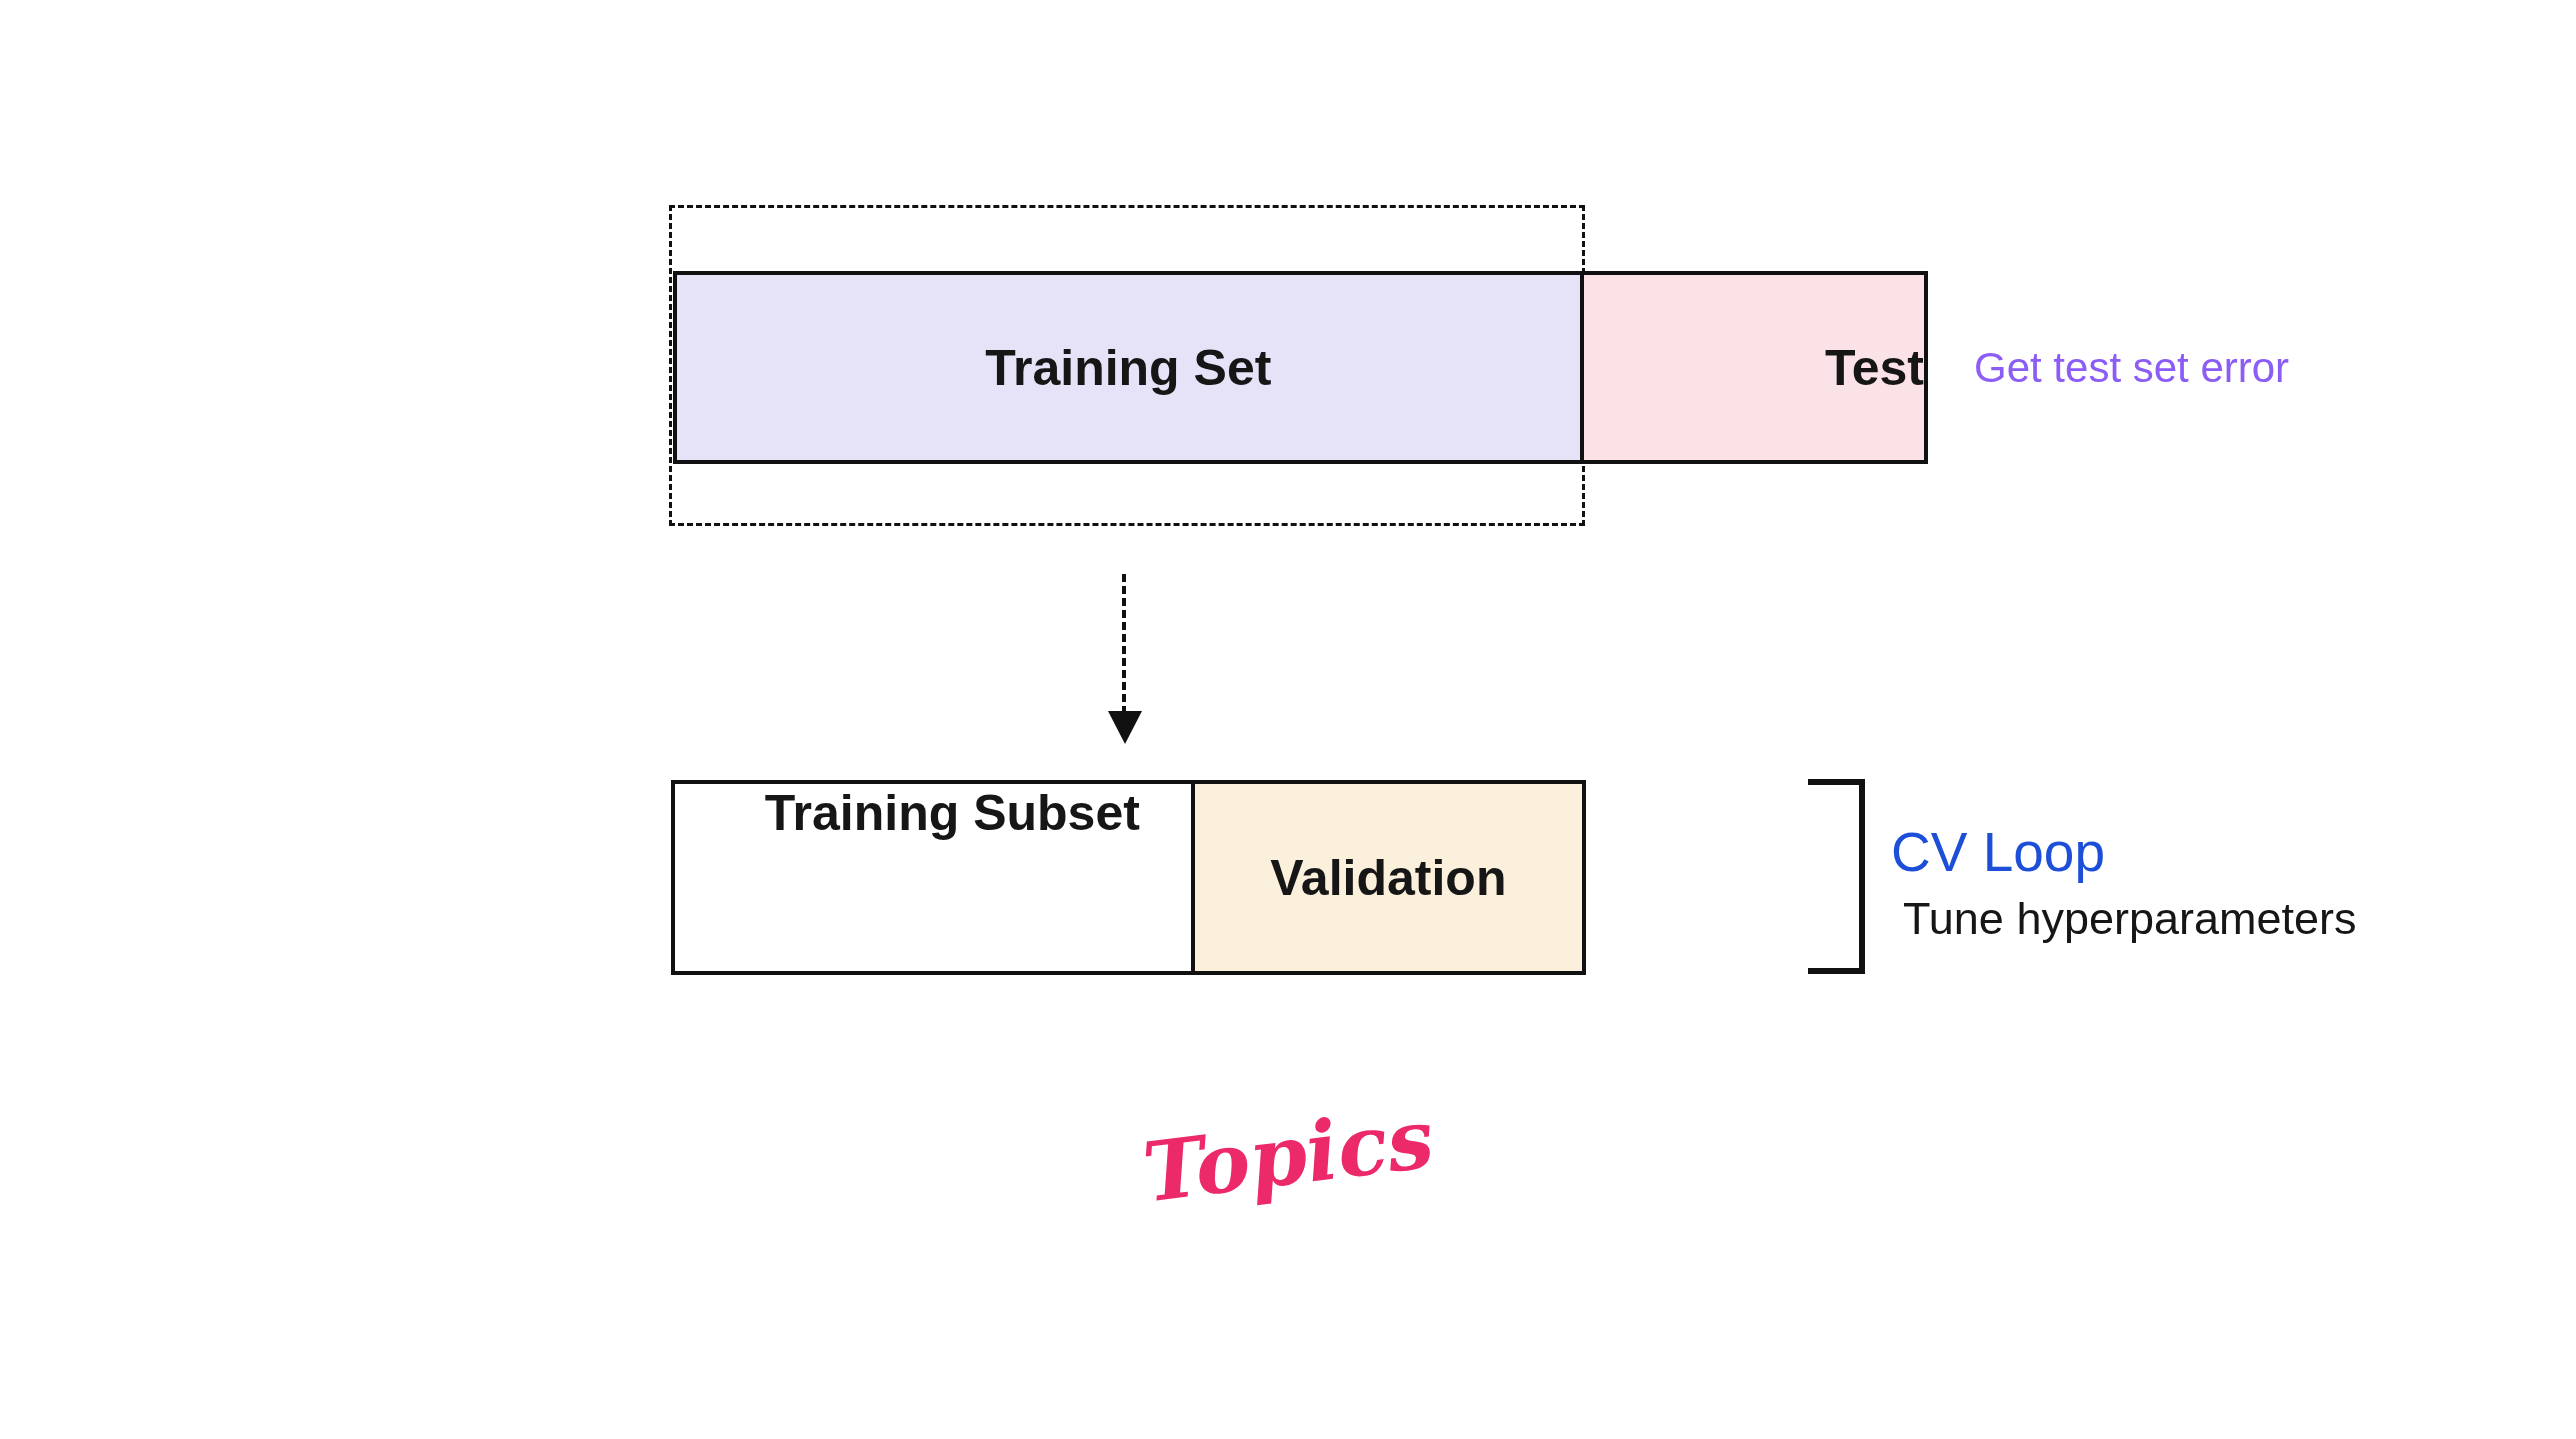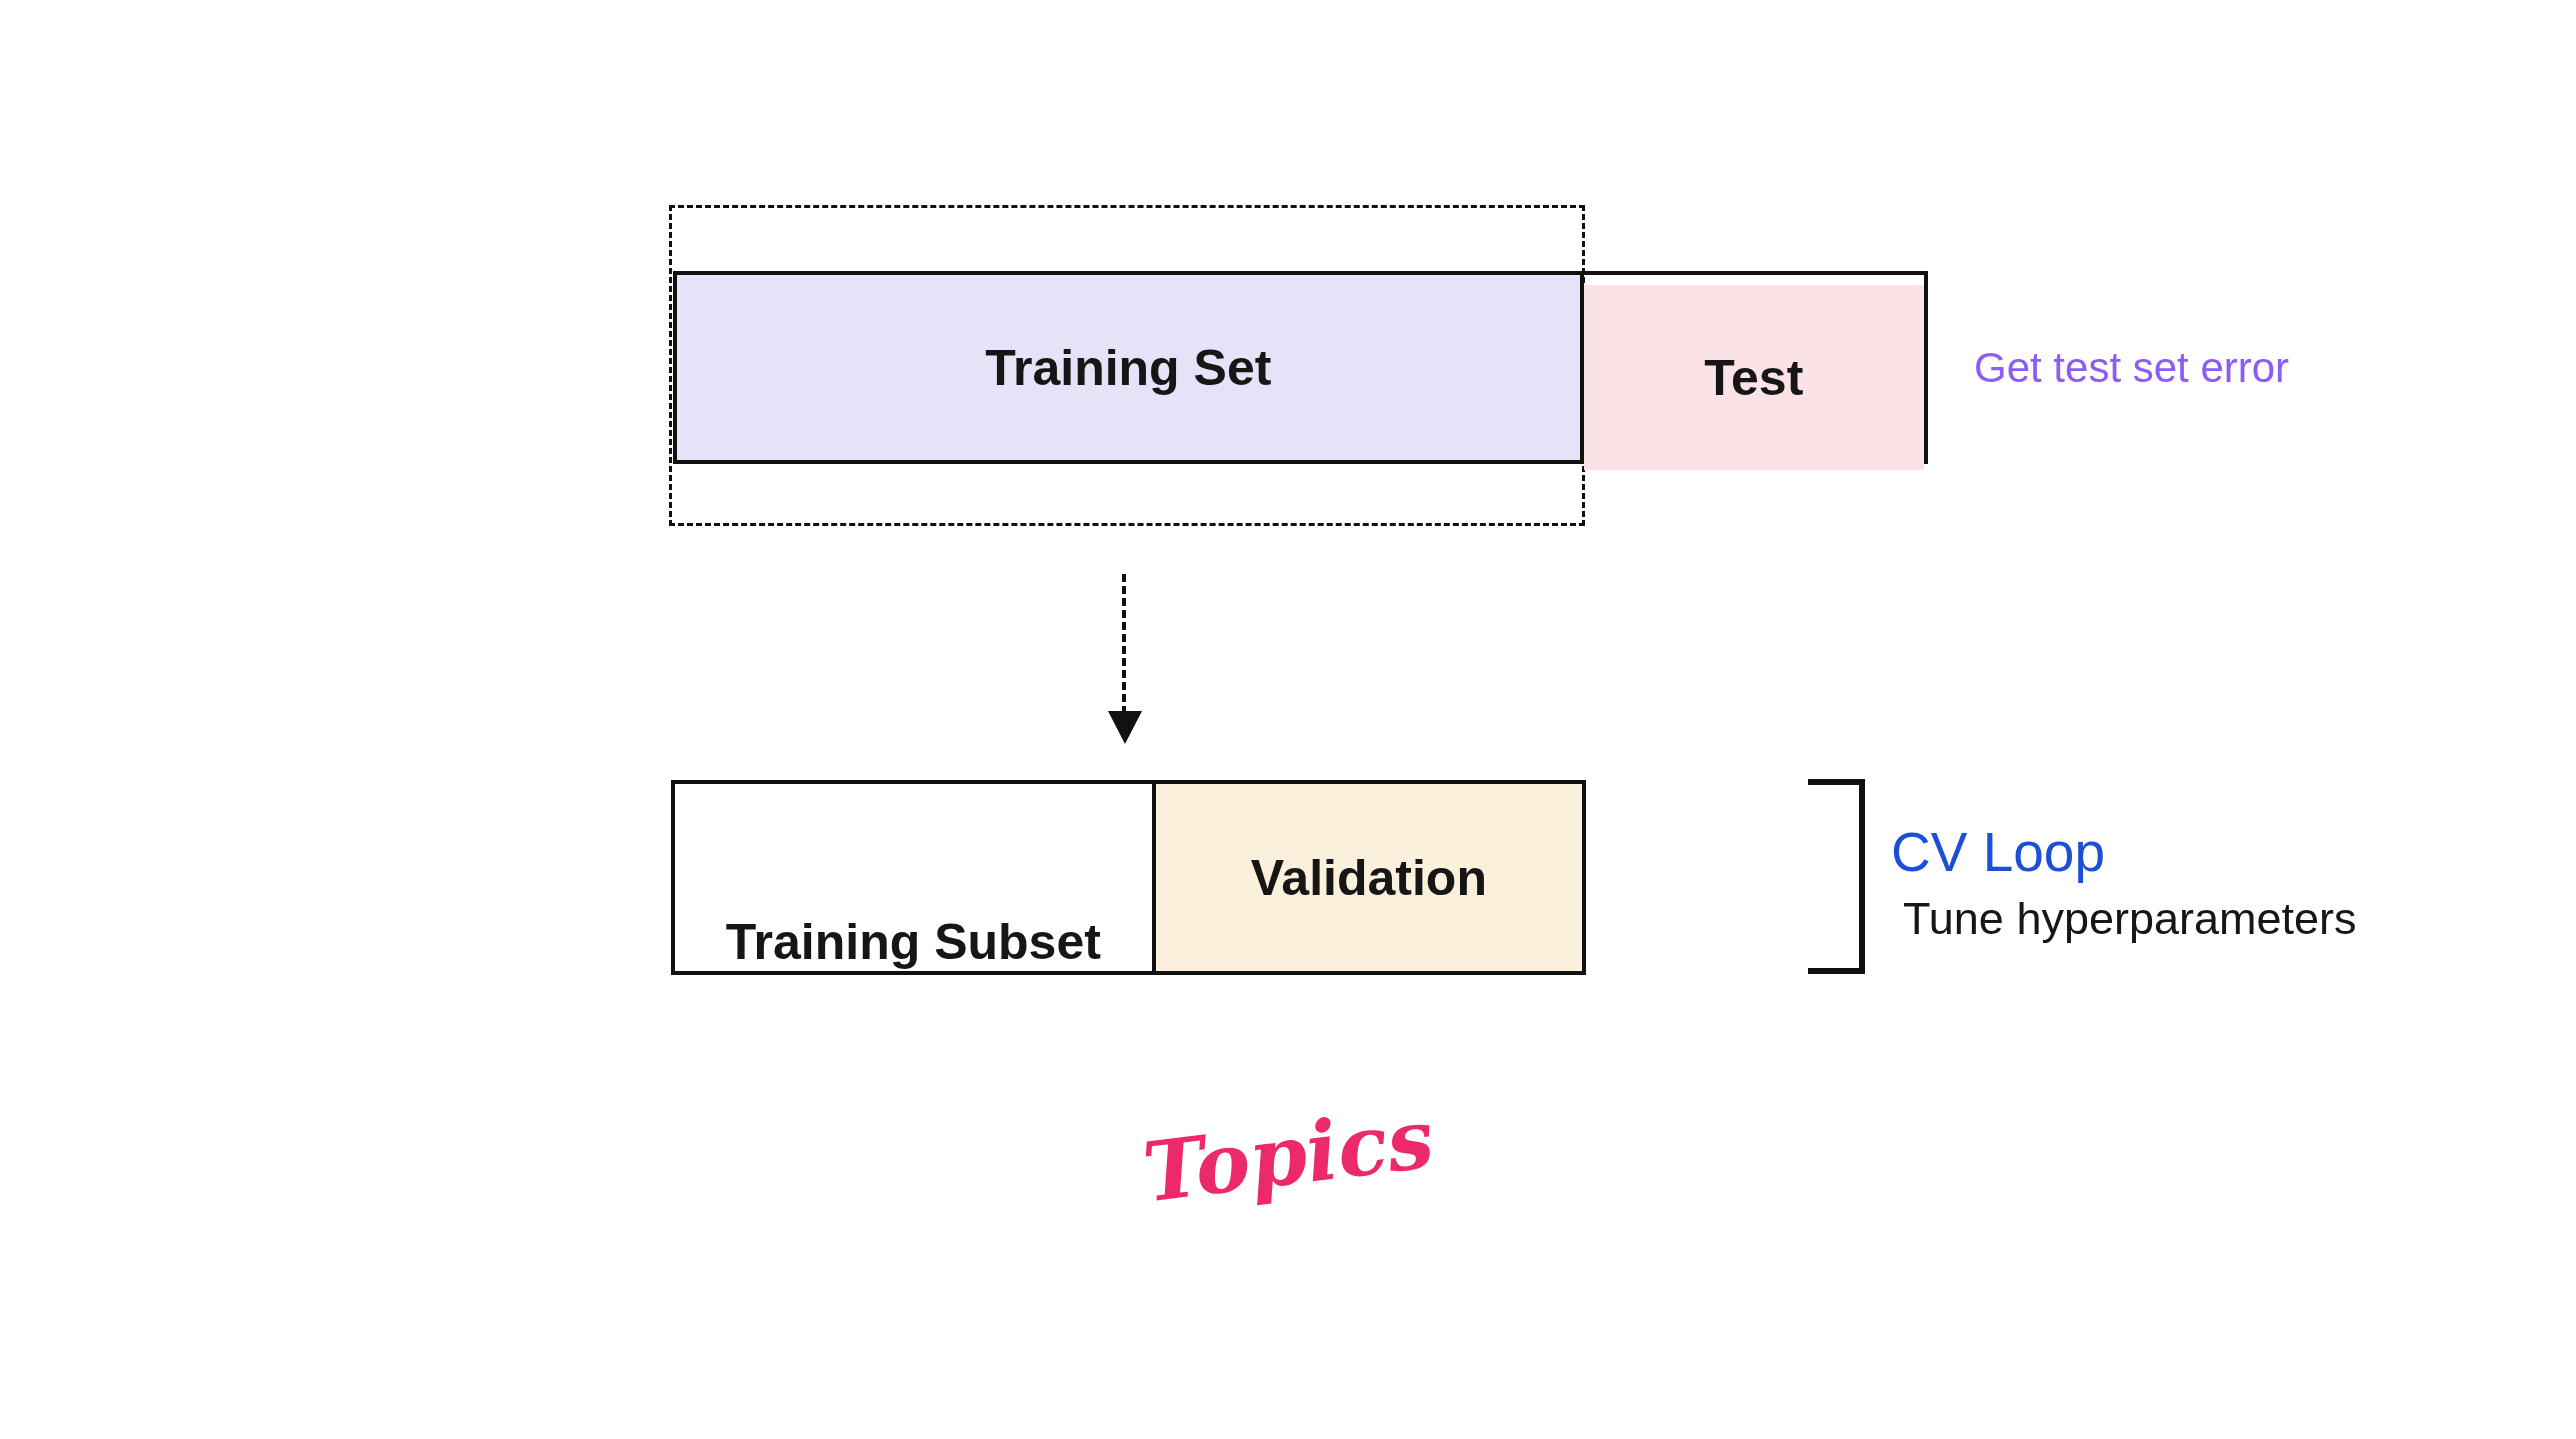--- a/index.html
+++ b/index.html
@@ -28,21 +28,21 @@
     position:absolute;left:673px;top:271px;width:1255px;height:193px;
     border:4.5px solid var(--stroke,#111);display:flex;
   }
   .train-cell{
     width:72.7%;height:100%;background:var(--training-fill);
     border-right:4.5px solid var(--stroke,#111);
     display:flex;align-items:center;justify-content:center;
   }
   .test-cell{
     flex:1;height:100%;background:var(--test-fill);
-    display:flex;align-items:center;justify-content:center;margin-top:10px;
+    display:flex;align-items:center;justify-content:flex-end;
   }
   .box-label{font-size:50px;font-weight:700;color:#161616;}
 
   .side-note{
     position:absolute;left:1974px;top:271px;height:193px;
     display:flex;align-items:center;font-size:42px;color:#8b5cf6;
   }
 
   
   .arrow{position:absolute;left:1122px;top:574px;width:4.5px;height:140px;
@@ -54,21 +54,21 @@
   }
 
   
   .bottom-row{
     position:absolute;left:671px;top:780px;width:915px;height:195px;
     border:4.5px solid var(--stroke,#111);display:flex;
   }
   .subset-cell{
     width:53%;height:100%;background:var(--subset-fill);
     border-right:4.5px solid var(--stroke,#111);
-    display:flex;align-items:flex-end;justify-content:center;
+    display:flex;align-items:flex-start;justify-content:center;margin-left:39px;
   }
   .validation-cell{
     flex:1;height:100%;background:var(--validation-fill);
     display:flex;align-items:center;justify-content:center;
   }
 
   
   .cv-bracket{
     position:absolute;left:1808px;top:779px;width:57px;height:195px;
     border-top:6px solid var(--stroke,#111);

